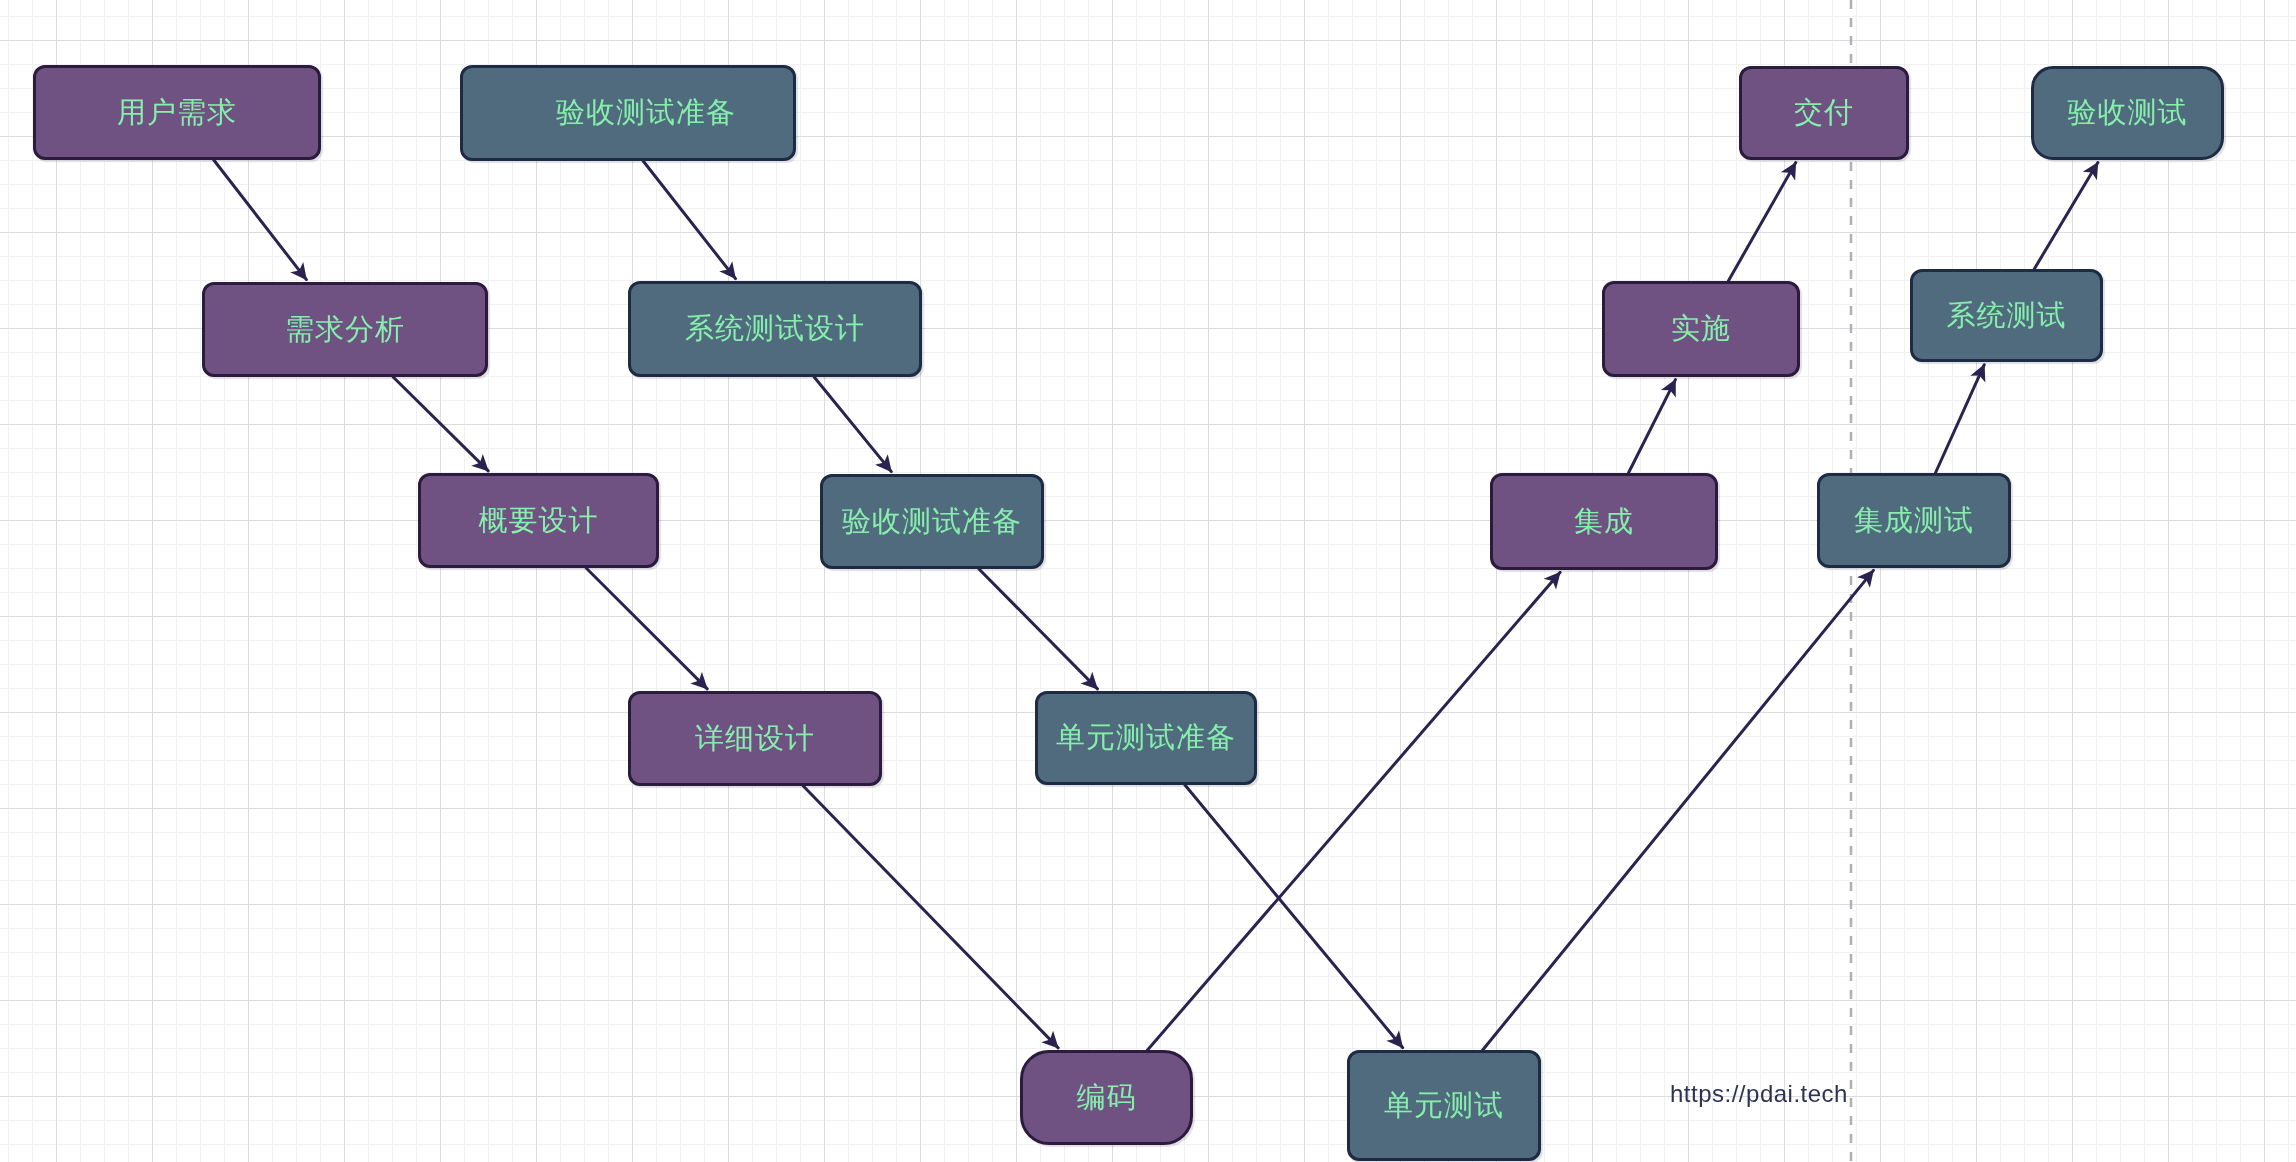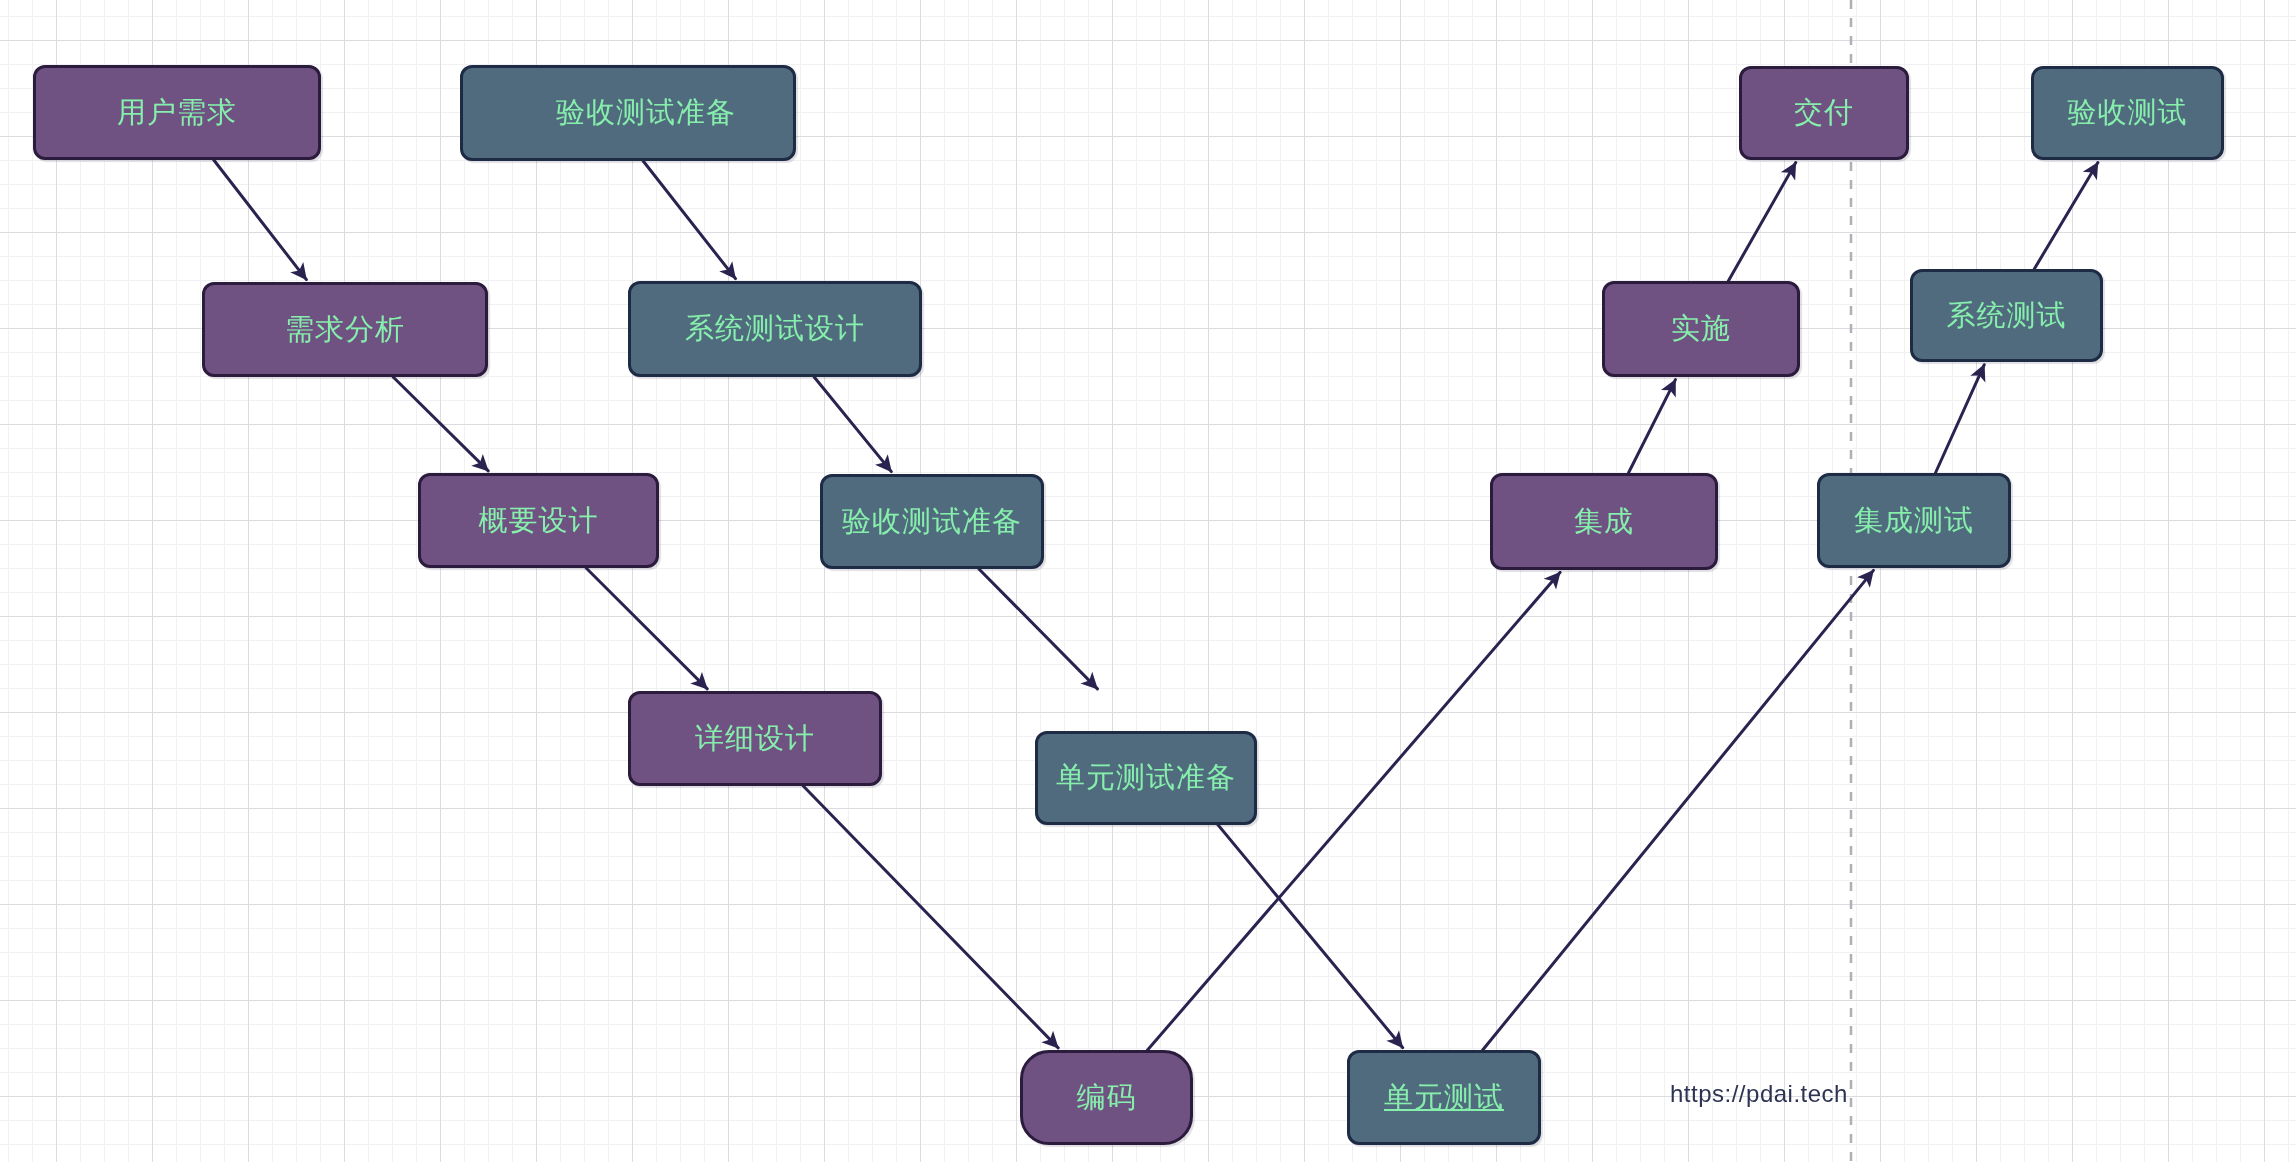--- a/index.html
+++ b/index.html
@@ -72,26 +72,26 @@
   </svg>
 
   <div>
       <div class="node dev" style="left: 33px; top: 65px; width: 288px; height: 95px;">用户需求</div>
       <div class="node test" style="left: 460px; top: 65px; width: 336px; height: 96px; padding-left: 36px;">验收测试准备</div>
       <div class="node dev" style="left: 202px; top: 282px; width: 286px; height: 95px;">需求分析</div>
       <div class="node test" style="left: 628px; top: 281px; width: 294px; height: 96px;">系统测试设计</div>
       <div class="node dev" style="left: 418px; top: 473px; width: 241px; height: 95px;">概要设计</div>
       <div class="node test" style="left: 820px; top: 474px; width: 224px; height: 95px;">验收测试准备</div>
       <div class="node dev" style="left: 628px; top: 691px; width: 254px; height: 95px;">详细设计</div>
-      <div class="node test" style="left: 1035px; top: 691px; width: 222px; height: 94px; margin-top: 40px;">单元测试准备</div>
+      <div class="node test" style="left: 1035px; top: 691px; width: 222px; height: 94px;">单元测试准备</div>
       <div class="node dev" style="left: 1020px; top: 1050px; width: 173px; height: 95px; border-radius: 29px;">编码</div>
-      <div class="node test" style="left: 1347px; top: 1050px; width: 194px; height: 95px; text-decoration: underline;">单元测试</div>
+      <div class="node test" style="left: 1347px; top: 1050px; width: 194px; height: 111px;">单元测试</div>
       <div class="node dev" style="left: 1490px; top: 473px; width: 228px; height: 97px;">集成</div>
       <div class="node test" style="left: 1817px; top: 473px; width: 194px; height: 95px;">集成测试</div>
       <div class="node dev" style="left: 1602px; top: 281px; width: 198px; height: 96px;">实施</div>
       <div class="node test" style="left: 1910px; top: 269px; width: 193px; height: 93px;">系统测试</div>
       <div class="node dev" style="left: 1739px; top: 66px; width: 170px; height: 94px;">交付</div>
-      <div class="node test" style="left: 2031px; top: 66px; width: 193px; height: 94px;">验收测试</div>
+      <div class="node test" style="left: 2031px; top: 66px; width: 193px; height: 94px; border-radius: 22px;">验收测试</div>
     </div>
 
   <div class="watermark" style="left: 1670px; top: 1080px;">https://pdai.tech</div>
 
 </div>
 
 </body></html>

